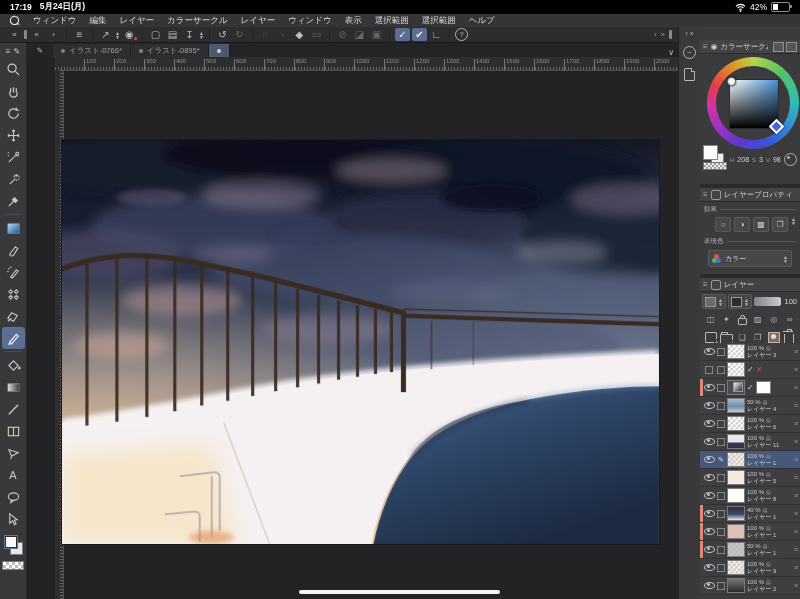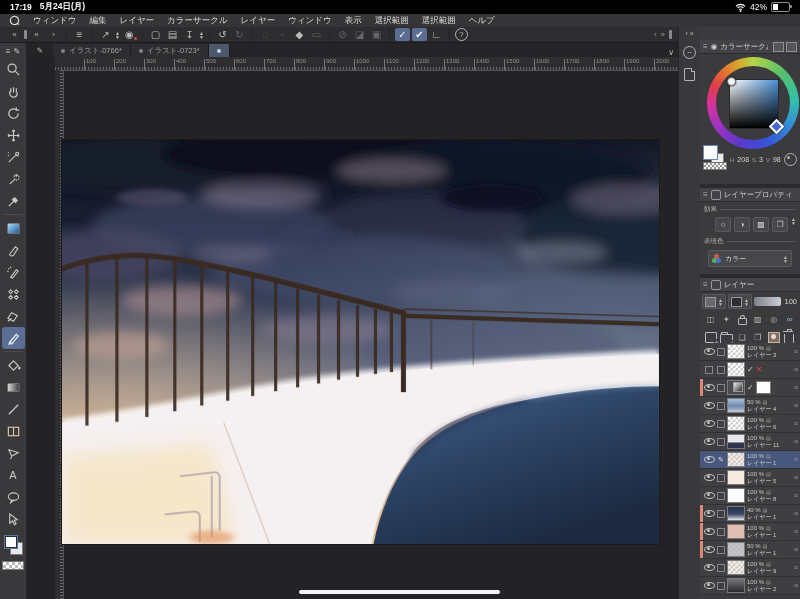--- a/index.html
+++ b/index.html
@@ -290,21 +290,21 @@
 
   <div class="abs tabbar">
     <span class="tab-pen">✎</span>
     <span id="tabs" style="display:flex;height:13px;">
         <div class="tab">
           <span class="dot"></span>
           <span>イラスト-0766*</span>
         </div>
         <div class="tab">
           <span class="dot"></span>
-          <span>イラスト-0723*</span>
+          <span>イラスト-0895*</span>
         </div>
         <div class="tab active">
           <span class="dot"></span>
         </div>
       </span>
     <span class="tab-end">
       <span>∨</span>
     </span>
   </div>
 

